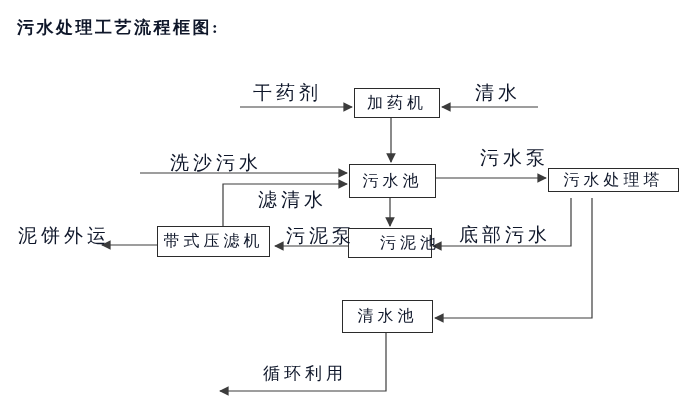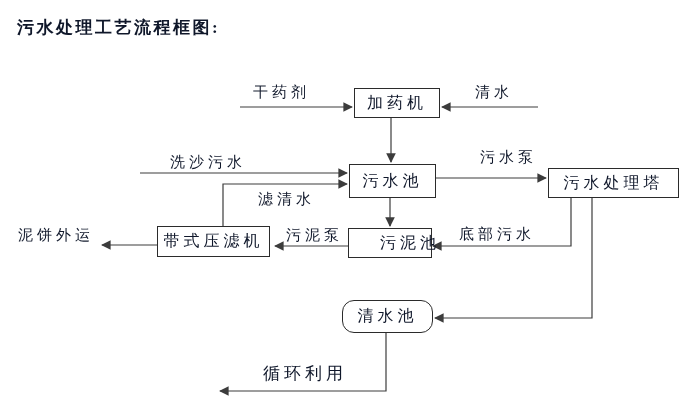--- a/index.html
+++ b/index.html
@@ -21,21 +21,21 @@
     position:absolute;
     box-sizing:border-box;
     border:1.4px solid #2b2b2b;
     background:#ffffff;
     display:flex;align-items:center;justify-content:center;
     font-size:16px;letter-spacing:4px;
     white-space:nowrap;
   }
   .flow-label{
     position:absolute;
-    font-size:15px;letter-spacing:4px;
+    font-size:19px;letter-spacing:4px;
     white-space:nowrap;line-height:17px;
   }
 </style>
 </head>
 <body>
 
 <div id="canvas">
 
   <div class="title">污水处理工艺流程框图:</div>
 
@@ -56,24 +56,24 @@
       <path d="M571 198 V246 H433" marker-end="url(#arr)"></path>
       <path d="M592 198 V318 H435" marker-end="url(#arr)"></path>
       <path d="M348 246 H275" marker-end="url(#arr)"></path>
       <path d="M157 245 H102" marker-end="url(#arr)"></path>
       <path d="M386 333 V391 H220" marker-end="url(#arr)"></path>
     </g>
   </svg>
 
   <div class="node" style="left:354px;top:88px;width:86px;height:30px;font-family:Liberation Serif, serif;">加药机</div>
   <div class="node" style="left:349px;top:164px;width:87px;height:34px;">污水池</div>
-  <div class="node" style="left:548px;top:168px;width:131px;height:30px;">污水处理塔</div>
+  <div class="node" style="left:548px;top:168px;width:131px;height:24px;">污水处理塔</div>
   <div class="node" style="left:348px;top:228px;width:84px;height:30px;padding-left:40px;">污泥池</div>
   <div class="node" style="left:157px;top:226px;width:113px;height:31px;">带式压滤机</div>
-  <div class="node" style="left:342px;top:300px;width:91px;height:33px;border-radius:12px;">清水池</div>
+  <div class="node" style="left:342px;top:300px;width:91px;height:33px;">清水池</div>
 
   <div class="flow-label" style="left:253px;top:84px;">干药剂</div>
   <div class="flow-label" style="left:475px;top:84px;">清水</div>
   <div class="flow-label" style="left:170px;top:154px;">洗沙污水</div>
   <div class="flow-label" style="left:258px;top:191px;">滤清水</div>
   <div class="flow-label" style="left:452px;top:149px;margin-left:28px;">污水泵</div>
   <div class="flow-label" style="left:459px;top:226px;">底部污水</div>
   <div class="flow-label" style="left:286px;top:227px;">污泥泵</div>
   <div class="flow-label" style="left:18px;top:227px;">泥饼外运</div>
   <div class="flow-label" style="left:263px;top:365px;font-size:17px;">循环利用</div>

